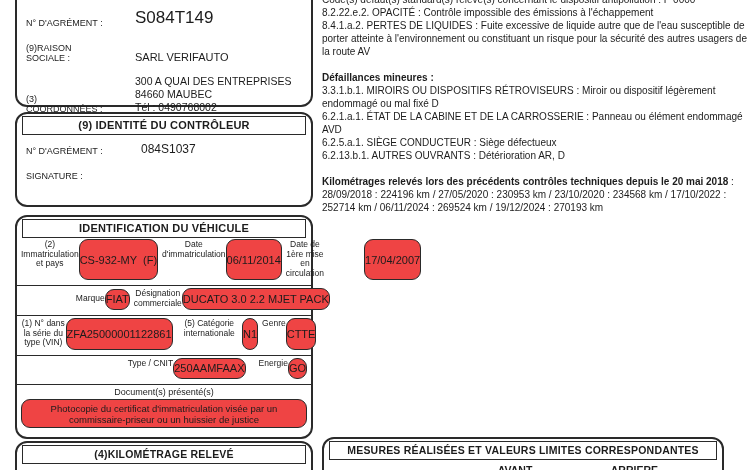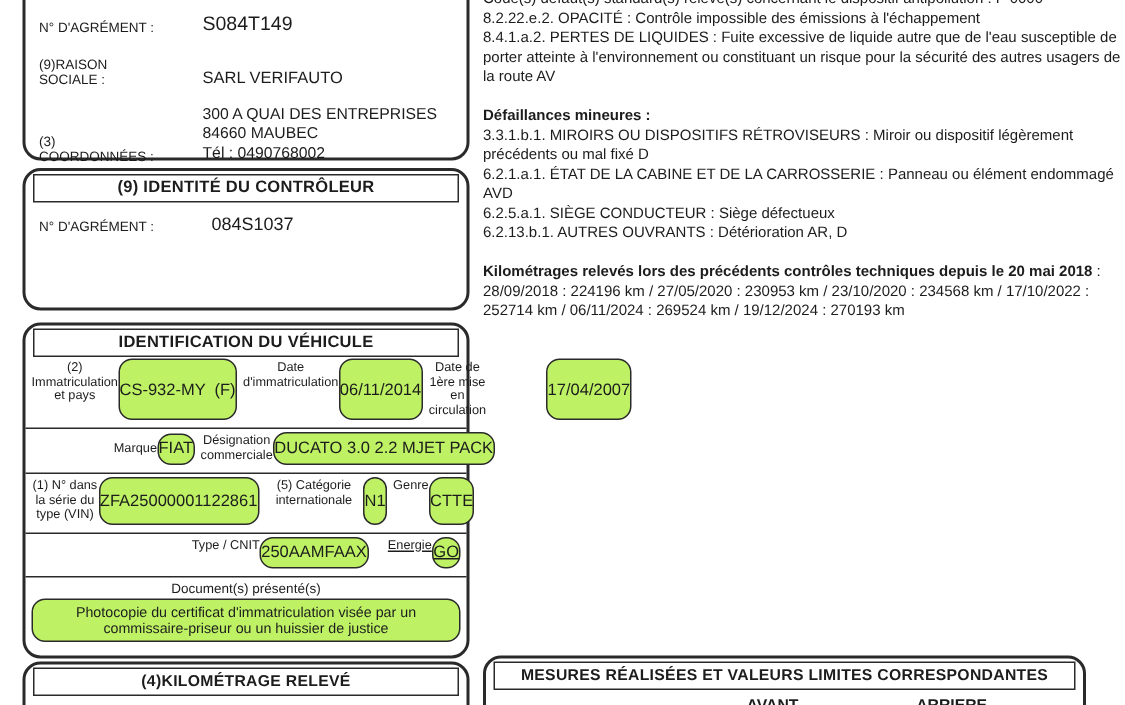--- a/index.html
+++ b/index.html
@@ -30,46 +30,46 @@
     padding:2px 0 3px 0;
     letter-spacing:.2px;
   }
 
   
   .col-left-box { left:15px; width:298px; }
 
   .field-row { padding-left:9px; display:flex; align-items:flex-end;gap:29px; }
   .flabel { font-size:9px; width:80px; flex:0 0 80px; padding-top:3px; }
   .fvalue { font-size:11px; }
-  .fvalue.big { font-size:13px; padding-top:0; }
+  .fvalue.big { font-size:17px; padding-top:0; }
   .addr-lines div { font-size:10.5px; line-height:13px; }
 
   .ctrl-label { font-size:9px; width:86px; flex:0 0 86px; padding-top:2px; }
   .ctrl-value { font-size:12px; }
 
   
   .vsep { border-top:1.5px solid #2a2a2a; }
   .vrow { display:flex; gap:4px; padding:2px 4px 5px 4px; }
   .vcol { display:flex; flex-direction:row; justify-content:flex-end; }
   .vlabel { text-align:center; font-size:8.5px; line-height:9.5px; padding:1px 0 2px 0; }
   .cell {
     border:1.5px solid #2a2a2a;
     border-radius:9px;
     min-height:21px;
     display:flex; align-items:center; justify-content:center;
     font-size:11px;
     white-space:pre;
-    background:#bef264;
+    background:#ef4444;
   }
   .cell.small-text { font-size:9.5px; white-space:normal; text-align:center; line-height:11px; padding:2px 10px; min-height:29px; }
 
   .w33 { flex:0 0 32.5%; } .w34 { flex:0 0 33.5%; } .w33b { flex:1;gap:40px; }
   .wMarque { flex:0 0 38%;align-items:center; } .wDesign { flex:1; }
   .wVin { flex:0 0 53%; } .wCat { flex:0 0 28.5%; } .wGenre { flex:1; }
-  .wType { flex:0 0 78.5%; } .wEner { flex:1;text-decoration:underline; }
+  .wType { flex:0 0 78.5%; } .wEner { flex:1; }
   .wFull { flex:1; }
 
   
   .km-value { text-align:center; font-size:10.5px; padding-top:4px; }
 
   
   .right-text {
     position:absolute; left:322px; top:-7px; width:429px;
     font-size:10px; line-height:13px;
   }
@@ -106,20 +106,24 @@
       </span>
     </div>
   </section>
 
   <section class="box col-left-box" style="top:112px; height:95px;">
     <div class="bhead">(9) IDENTITÉ DU CONTRÔLEUR</div>
     <div class="field-row" style="margin-top:7px;">
       <span class="ctrl-label">N° D'AGRÉMENT :</span>
       <span class="ctrl-value">084S1037</span>
     </div>
+    <div class="field-row" style="margin-top:13px;">
+      <span class="ctrl-label">SIGNATURE :</span>
+      <span class="ctrl-value"></span>
+    </div>
   </section>
 
   <section class="box col-left-box" style="top:215px; height:224px;">
     <div class="bhead">IDENTIFICATION DU VÉHICULE</div>
 
     <div class="vrow" style="padding-top:1px;">
       <div class="vcol w33">
         <div class="vlabel">(2) Immatriculation et pays</div>
         <div class="cell">CS-932-MY  (F)</div>
       </div>
@@ -184,21 +188,21 @@
     <div class="bhead" style="font-size:10.5px;">(4)KILOMÉTRAGE RELEVÉ</div>
     <div class="km-value">280991</div>
   </section>
 
   <div class="right-text">
     <p>Code(s) défaut(s) standard(s) relevé(s) concernant le dispositif antipollution : P 0000</p>
     <p>8.2.22.e.2. OPACITÉ : Contrôle impossible des émissions à l'échappement</p>
     <p>8.4.1.a.2. PERTES DE LIQUIDES : Fuite excessive de liquide autre que de l'eau susceptible de porter atteinte à l'environnement ou constituant un risque pour la sécurité des autres usagers de la route AV</p>
 
     <p class="bold para-gap">Défaillances mineures :</p>
-    <p>3.3.1.b.1. MIROIRS OU DISPOSITIFS RÉTROVISEURS : Miroir ou dispositif légèrement précédents ou mal fixé D</p>
+    <p>3.3.1.b.1. MIROIRS OU DISPOSITIFS RÉTROVISEURS : Miroir ou dispositif légèrement endommagé ou mal fixé D</p>
     <p>6.2.1.a.1. ÉTAT DE LA CABINE ET DE LA CARROSSERIE : Panneau ou élément endommagé AVD</p>
     <p>6.2.5.a.1. SIÈGE CONDUCTEUR : Siège défectueux</p>
     <p>6.2.13.b.1. AUTRES OUVRANTS : Détérioration AR, D</p>
 
     <p class="para-gap">
       <span class="bold">Kilométrages relevés lors des précédents contrôles techniques depuis le 20 mai 2018</span><span> : 28/09/2018 : 224196 km / 27/05/2020 : 230953 km / 23/10/2020 : 234568 km / 17/10/2022 : 252714 km / 06/11/2024 : 269524 km / 19/12/2024 : 270193 km</span>
     </p>
   </div>
 
   <section class="box measures-box">

